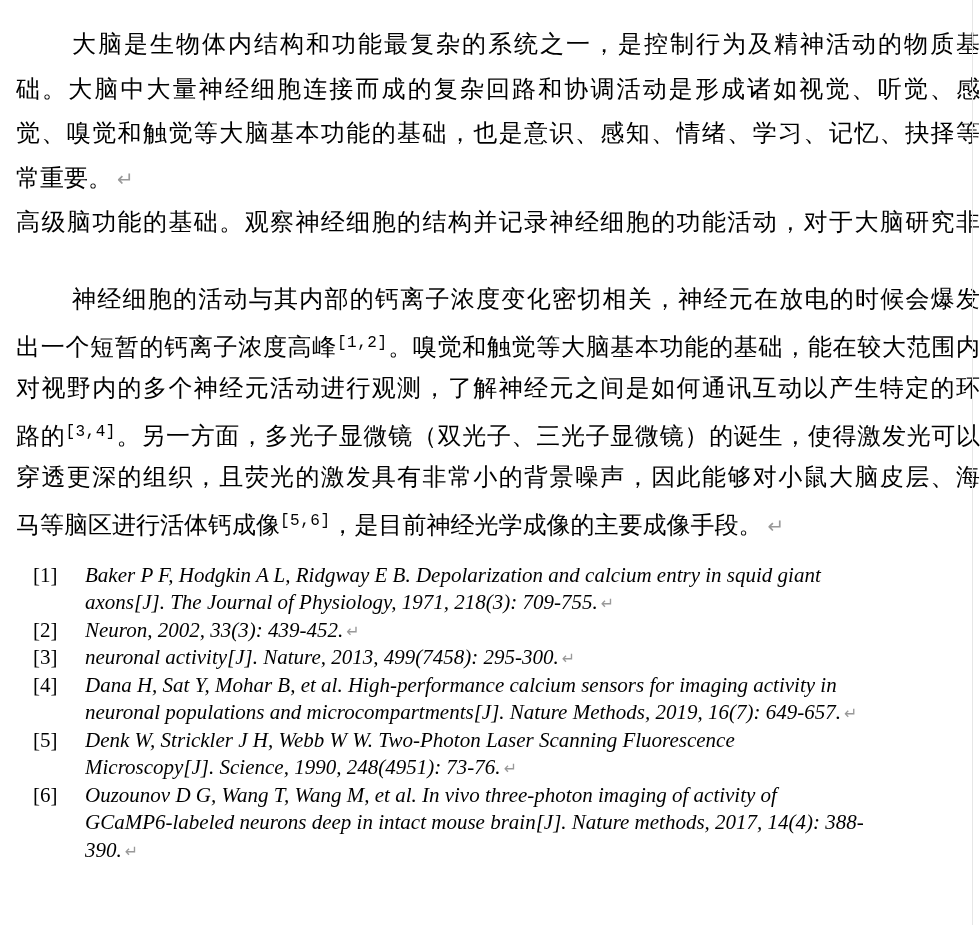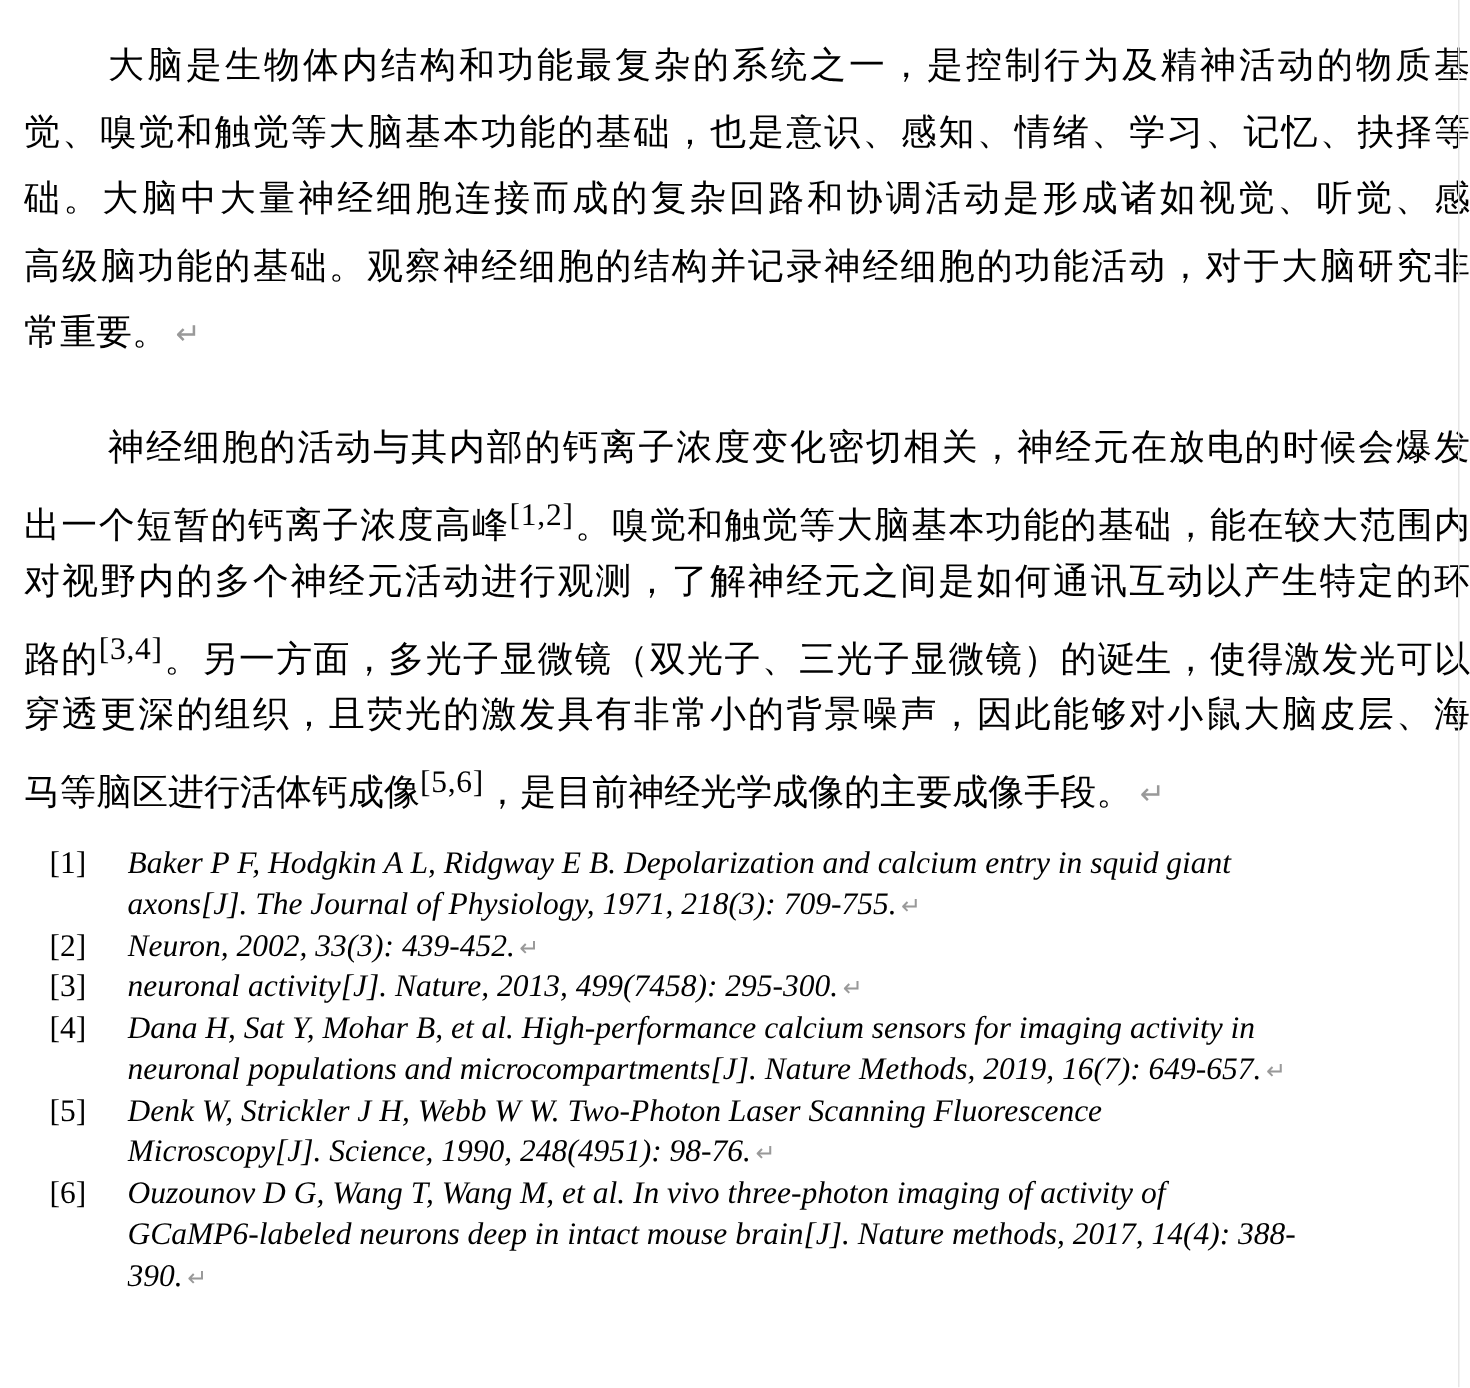--- a/index.html
+++ b/index.html
@@ -27,22 +27,22 @@
   .line {
     height: 44.5px;
     line-height: 44.5px;
     overflow: hidden;
     text-align: justify;
     text-align-last: justify;
   }
   .line.first { text-indent: 56px; }
   .line.last { text-align: left; text-align-last: left; }
   .sup {
-    font-family: Liberation Serif, serif;
-    font-size: 21px;
+    font-family: Liberation Mono, monospace;
+    font-size: 16px;
     vertical-align: 8px;
     letter-spacing: 0.5px;
   }
   
   .mark {
     color: var(--mark-color, #999999);
     font-family: "DejaVu Sans", sans-serif;
     margin-left: 5px;
     font-size: 20px;
   }
@@ -56,24 +56,24 @@
   .ref-line { line-height: 27.5px; height: 27.5px; white-space: nowrap; overflow: hidden; font-style: italic; }
   .ref .mark { font-size: 16px; margin-left: 3px; }
 </style>
 </head>
 <body>
 
 <div class="page" style="--page-bg: #ffffff; --text-color: #000000; --mark-color: #999999; --edge-color: #e6e6e6;">
   <div>
       <div class="paragraph">
         <div class="line first"><span class="run">大脑是生物体内结构和功能最复杂的系统之一，是控制行为及精神活动的物质基</span></div>
+        <div class="line"><span class="run">础。大脑中大量神经细胞连接而成的复杂回路和协调活动是形成诸如视觉、听觉、感</span></div>
         <div class="line"><span class="run">觉、嗅觉和触觉等大脑基本功能的基础，也是意识、感知、情绪、学习、记忆、抉择等</span></div>
-        <div class="line"><span class="run">础。大脑中大量神经细胞连接而成的复杂回路和协调活动是形成诸如视觉、听觉、感</span></div>
+        <div class="line last"><span class="run">常重要。</span><span class="mark">↵</span></div>
         <div class="line"><span class="run">高级脑功能的基础。观察神经细胞的结构并记录神经细胞的功能活动，对于大脑研究非</span></div>
-        <div class="line last"><span class="run">常重要。</span><span class="mark">↵</span></div>
       </div>
       <div class="paragraph paragraph-gap">
         <div class="line first"><span class="run">神经细胞的活动与其内部的钙离子浓度变化密切相关，神经元在放电的时候会爆发</span></div>
         <div class="line"><span class="run">出一个短暂的钙离子浓度高峰</span><span class="sup">[1,2]</span><span class="run">。嗅觉和触觉等大脑基本功能的基础，能在较大范围内</span></div>
         <div class="line"><span class="run">对视野内的多个神经元活动进行观测，了解神经元之间是如何通讯互动以产生特定的环</span></div>
         <div class="line"><span class="run">路的</span><span class="sup">[3,4]</span><span class="run">。另一方面，多光子显微镜（双光子、三光子显微镜）的诞生，使得激发光可以</span></div>
         <div class="line"><span class="run">穿透更深的组织，且荧光的激发具有非常小的背景噪声，因此能够对小鼠大脑皮层、海</span></div>
         <div class="line last"><span class="run">马等脑区进行活体钙成像</span><span class="sup">[5,6]</span><span class="run">，是目前神经光学成像的主要成像手段。</span><span class="mark">↵</span></div>
       </div>
     </div>
@@ -92,21 +92,21 @@
         <div class="ref-line"><span>neuronal activity[J]. Nature, 2013, 499(7458): 295-300.</span><span class="mark">↵</span></div>
       </div>
       <div class="ref">
         <span class="ref-num">[4]</span>
         <div class="ref-line"><span>Dana H, Sat Y, Mohar B, et al. High-performance calcium sensors for imaging activity in</span></div>
         <div class="ref-line"><span>neuronal populations and microcompartments[J]. Nature Methods, 2019, 16(7): 649-657.</span><span class="mark">↵</span></div>
       </div>
       <div class="ref">
         <span class="ref-num">[5]</span>
         <div class="ref-line"><span>Denk W, Strickler J H, Webb W W. Two-Photon Laser Scanning Fluorescence</span></div>
-        <div class="ref-line"><span>Microscopy[J]. Science, 1990, 248(4951): 98-76.</span><span class="mark">↵</span></div>
+        <div class="ref-line"><span>Microscopy[J]. Science, 1990, 248(4951): 73-76.</span><span class="mark">↵</span></div>
       </div>
       <div class="ref">
         <span class="ref-num">[6]</span>
         <div class="ref-line"><span>Ouzounov D G, Wang T, Wang M, et al. In vivo three-photon imaging of activity of</span></div>
         <div class="ref-line"><span>GCaMP6-labeled neurons deep in intact mouse brain[J]. Nature methods, 2017, 14(4): 388-</span></div>
         <div class="ref-line"><span>390.</span><span class="mark">↵</span></div>
       </div>
     </div>
   <div class="edge-line"></div>
 </div>

